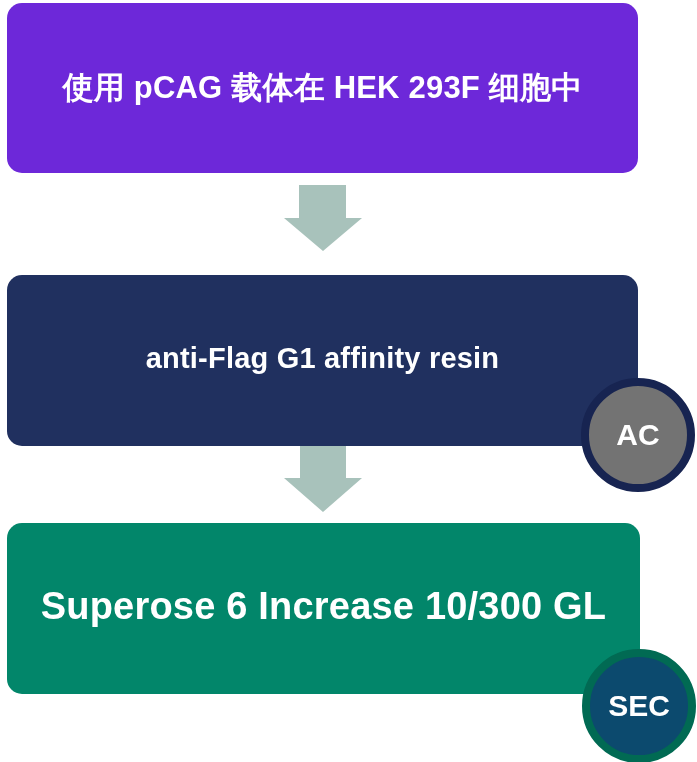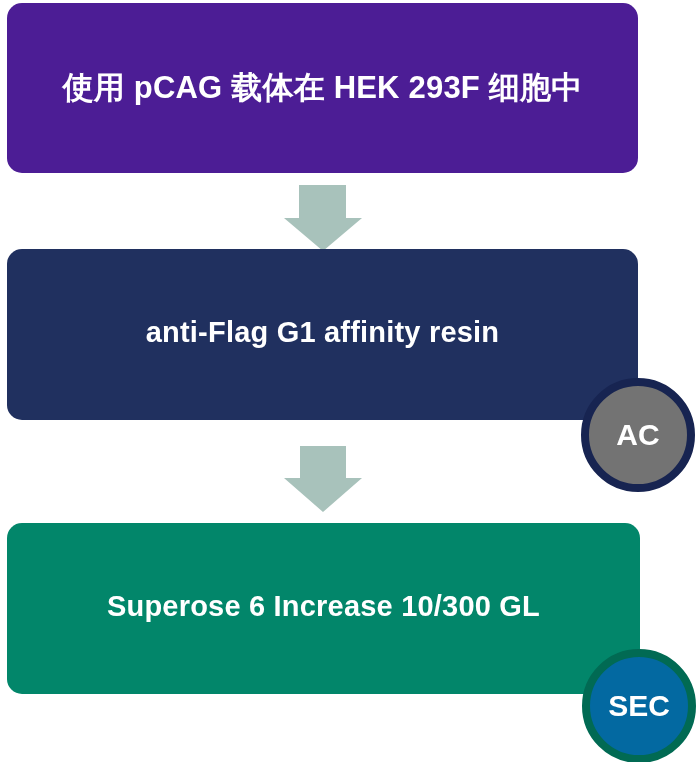--- a/index.html
+++ b/index.html
@@ -30,30 +30,30 @@
     #step-1 {
       top: 3px;
       height: 170px;
       background: #858390;
       font-size: 31px;
       line-height: 46px;
       padding: 0 24px;
     }
     #step-1 .label { display: block; width: 100%; }
     #step-2 {
-      top: 249px;
+      top: 275px;
       height: 171px;
       background: #20305f;
       font-size: 29px;
     }
     #step-3 {
       top: 523px;
       height: 171px;
       background: #02866a;
-      font-size: 29px;
+      font-size: 38px;
       width: 633px;
     }
     .label { letter-spacing: 0.2px; }
     #step-2 .label { margin-top: -4px; }
     #step-3 .label { margin-top: -4px; }
 
     .arrow {
       position: absolute;
       left: 284px;
       width: 78px;
@@ -85,21 +85,21 @@
     #badge-sec {
       left: 582px;
       top: 649px;
       background: #03876a;
       border: 8px solid #016a53;
     }
   </style>
 </head>
 <body>
 
-<div class="box" id="step-1" style="background: #4c1d95;">
+<div class="box" id="step-1" style="background: #6d28d9;">
   <div class="label">
     <div>使用 pCAG 载体在 HEK 293F 细胞中</div>
   </div>
 </div>
 
 <div class="arrow" id="arrow-1">
   <svg width="78" height="66" viewBox="0 0 78 66">
     <polygon class="arrow-poly" points="15,0 62,0 62,33 78,33 39,66 0,33 15,33" fill="#a8c2bb"></polygon>
   </svg>
 </div>
@@ -113,15 +113,15 @@
 
 <div class="arrow" id="arrow-2">
   <svg width="78" height="66" viewBox="0 0 78 66">
     <polygon class="arrow-poly" points="16,0 62,0 62,32 78,32 39,66 0,32 16,32" fill="#a8c2bb"></polygon>
   </svg>
 </div>
 
 <div class="box" id="step-3" style="background: rgb(2, 134, 106);">
   <div class="label">Superose 6 Increase 10/300 GL</div>
 </div>
-<div class="badge" id="badge-sec" style="background: #0369a1;">
+<div class="badge" id="badge-sec" style="background: #0c4a6e;">
   <span>SEC</span>
 </div>
 
 </body></html>

